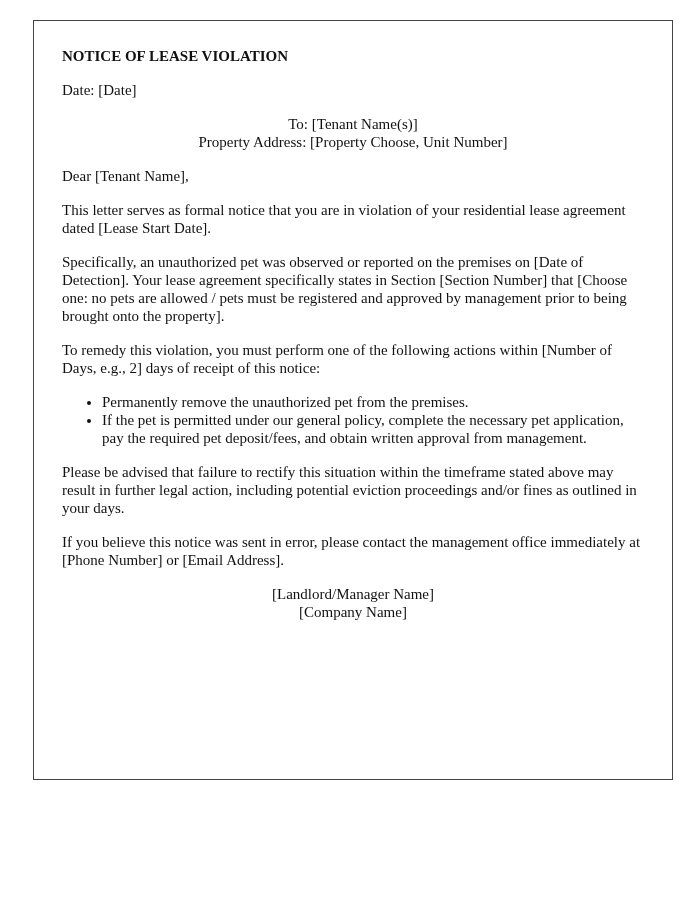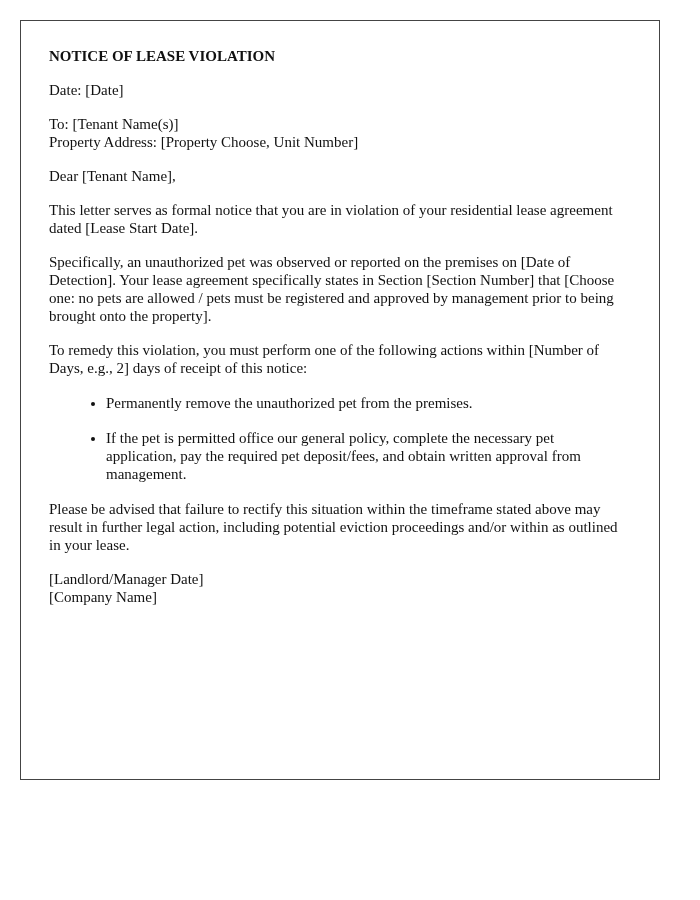--- a/index.html
+++ b/index.html
@@ -1,39 +1,40 @@
 <!DOCTYPE html>
 <html><head>
 <meta charset="utf-8">
 <style>
   html, body { margin:0; padding:0; background:#ffffff; }
   body { width:700px; height:900px; position:relative; font-family:"Liberation Serif", serif; color:#111; }
-  .page { position:absolute; left:20px; top:20px; width:640px; height:760px; border:1px solid #444; box-sizing:border-box; padding:26px 28px 0 28px; font-size:15px; line-height:18px; }
+  .page { position:absolute; left:33px; top:20px; width:640px; height:760px; border:1px solid #444; box-sizing:border-box; padding:26px 28px 0 28px; font-size:15px; line-height:18px; }
   .title { font-weight:bold; margin:0 0 16px 0; font-size:15px; }
   p { margin:0 0 16px 0; }
   ul { margin:0 0 16px 0; padding-left:40px; }
-  li { margin:17px; }
-  .line { display:block; }
+  li { margin:0; }
+  .line { display:block;text-align:center; }
 </style>
 </head>
 <body>
 
 <div class="page">
   <div class="title">NOTICE OF LEASE VIOLATION</div>
   <p>Date: [Date]</p>
   <p>
     <span class="line">To: [Tenant Name(s)]</span>
     <span class="line">Property Address: [Property Choose, Unit Number]</span>
   </p>
   <p>Dear [Tenant Name],</p>
   <p>This letter serves as formal notice that you are in violation of your residential lease agreement dated [Lease Start Date].</p>
   <p>Specifically, an unauthorized pet was observed or reported on the premises on [Date of Detection]. Your lease agreement specifically states in Section [Section Number] that [Choose one: no pets are allowed / pets must be registered and approved by management prior to being brought onto the property].</p>
   <p>To remedy this violation, you must perform one of the following actions within [Number of Days, e.g., 2] days of receipt of this notice:</p>
   <ul>
     <li>Permanently remove the unauthorized pet from the premises.</li>
-    <li>If the pet is permitted office our general policy, complete the necessary pet application, pay the required pet deposit/fees, and obtain written approval from management.</li>
+    <li>If the pet is permitted under our general policy, complete the necessary pet application, pay the required pet deposit/fees, and obtain written approval from management.</li>
   </ul>
-  <p>Please be advised that failure to rectify this situation within the timeframe stated above may result in further legal action, including potential eviction proceedings and/or within as outlined in your lease.</p>
+  <p>Please be advised that failure to rectify this situation within the timeframe stated above may result in further legal action, including potential eviction proceedings and/or fines as outlined in your days.</p>
+  <p>If you believe this notice was sent in error, please contact the management office immediately at [Phone Number] or [Email Address].</p>
   <p>
-    <span class="line">[Landlord/Manager Date]</span>
+    <span class="line">[Landlord/Manager Name]</span>
     <span class="line">[Company Name]</span>
   </p>
 </div>
 
 </body></html>

